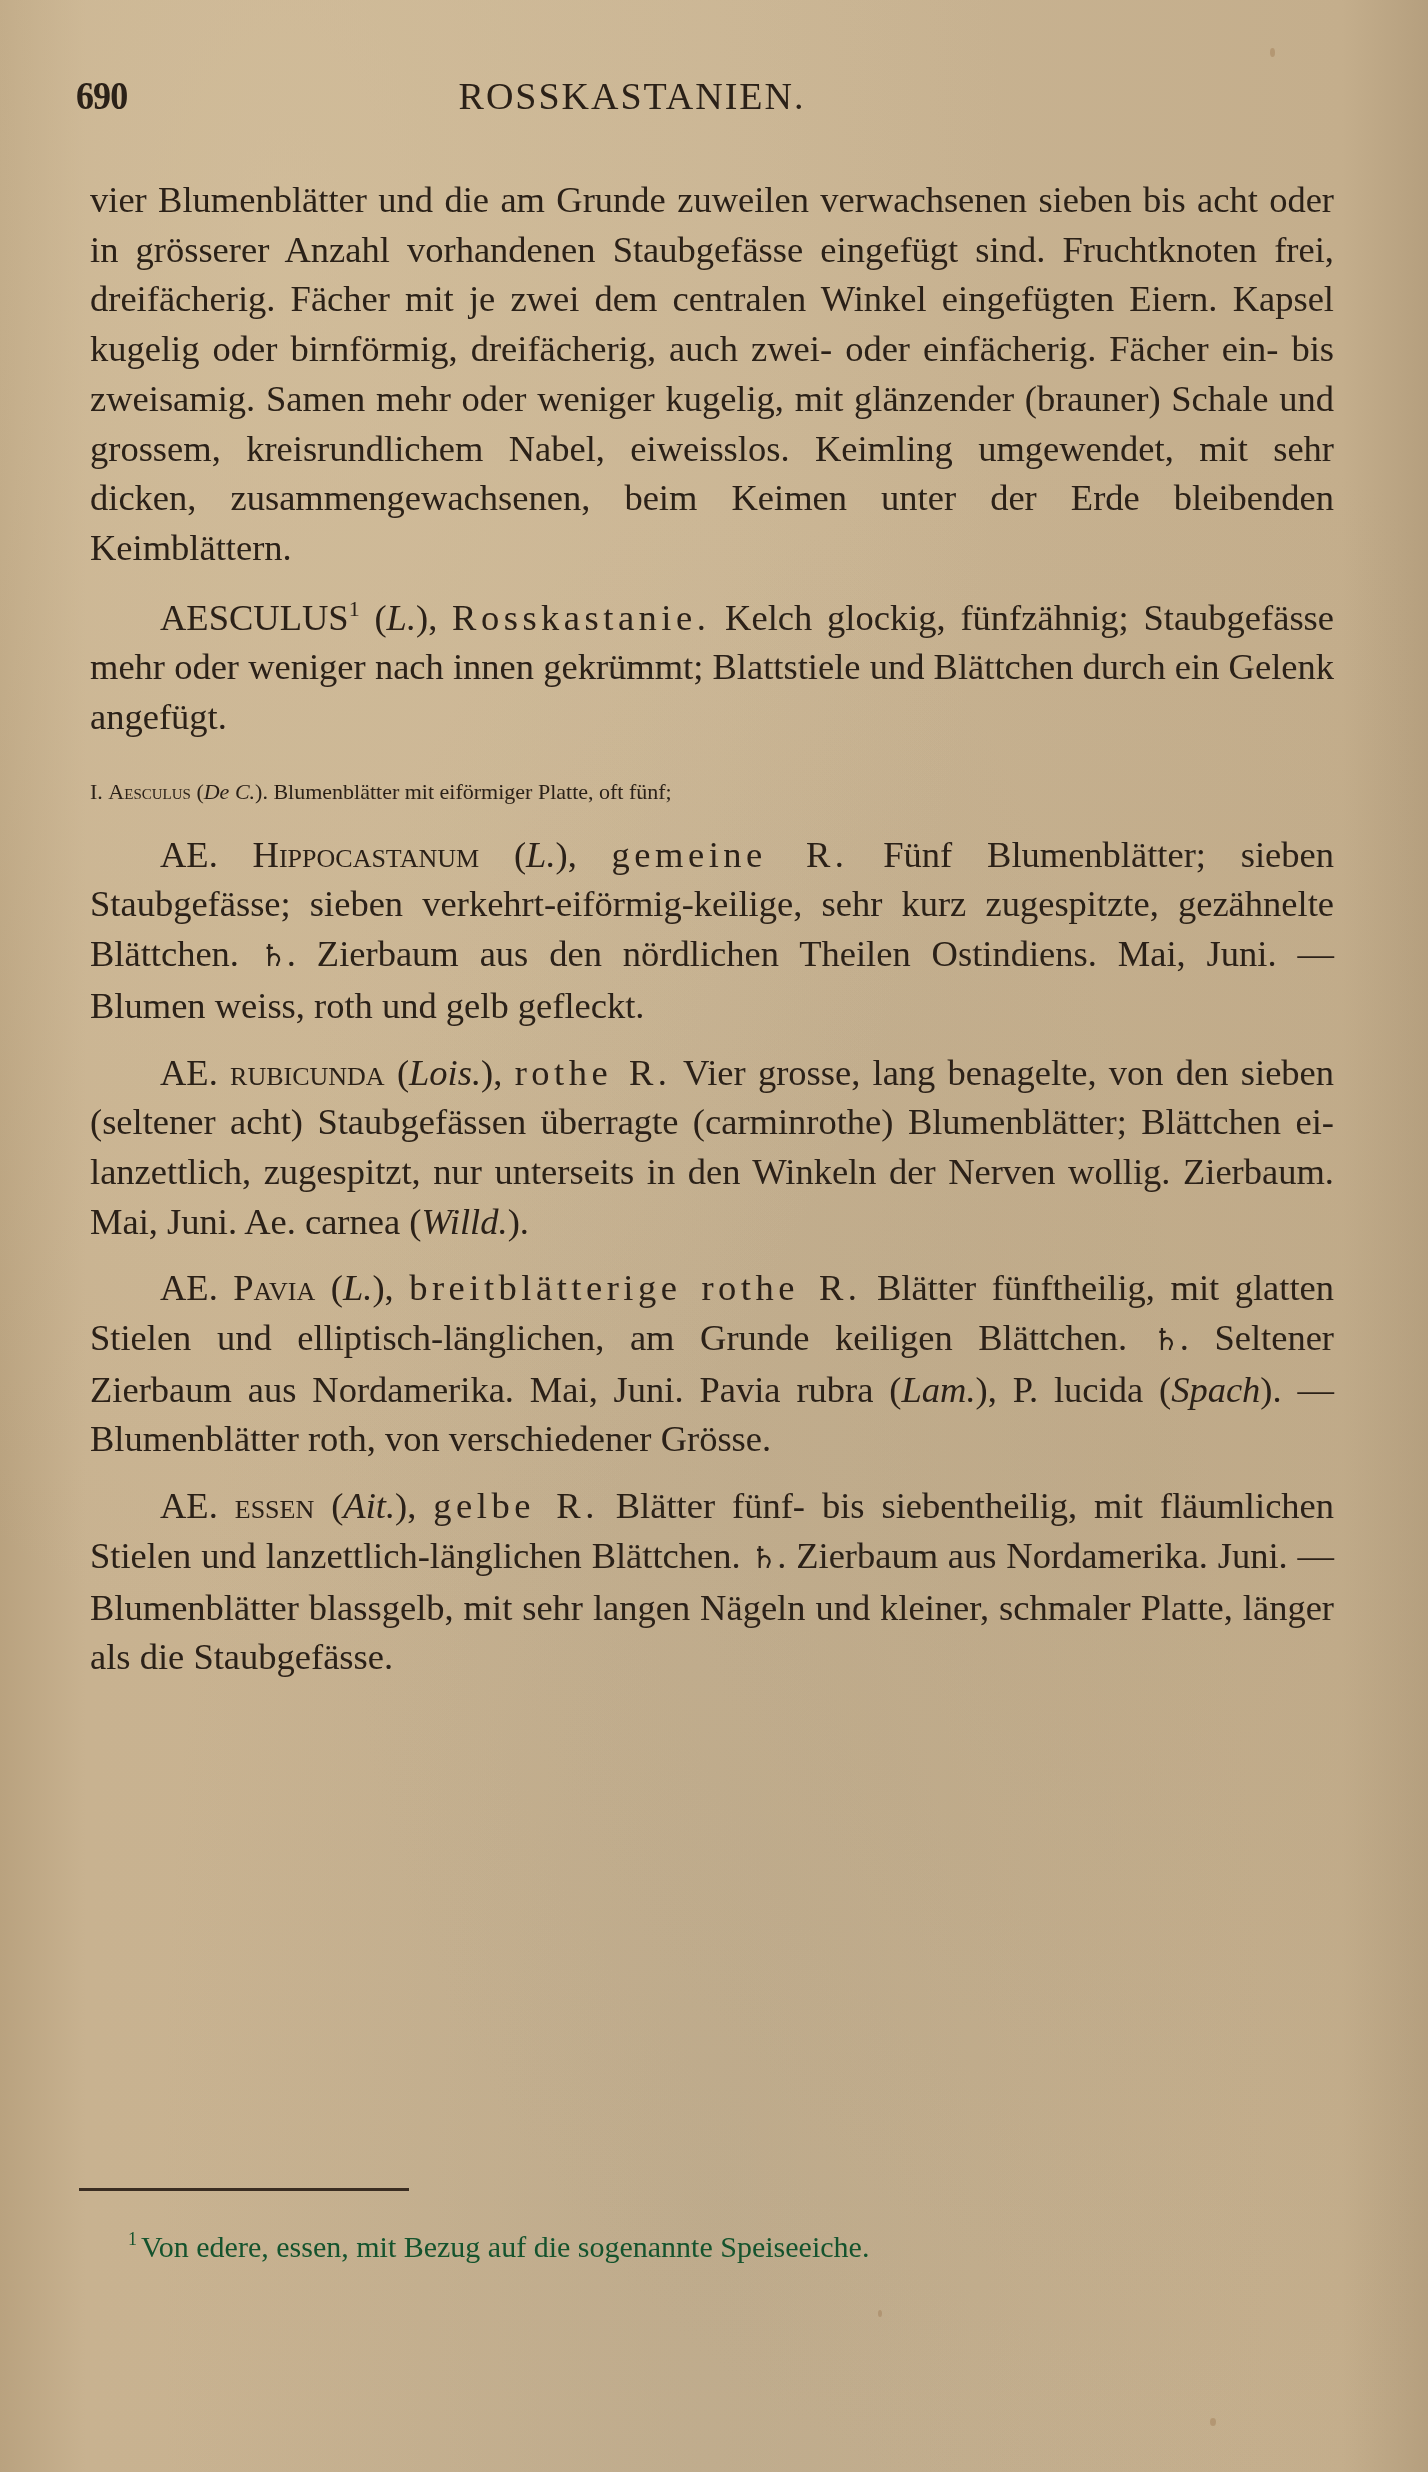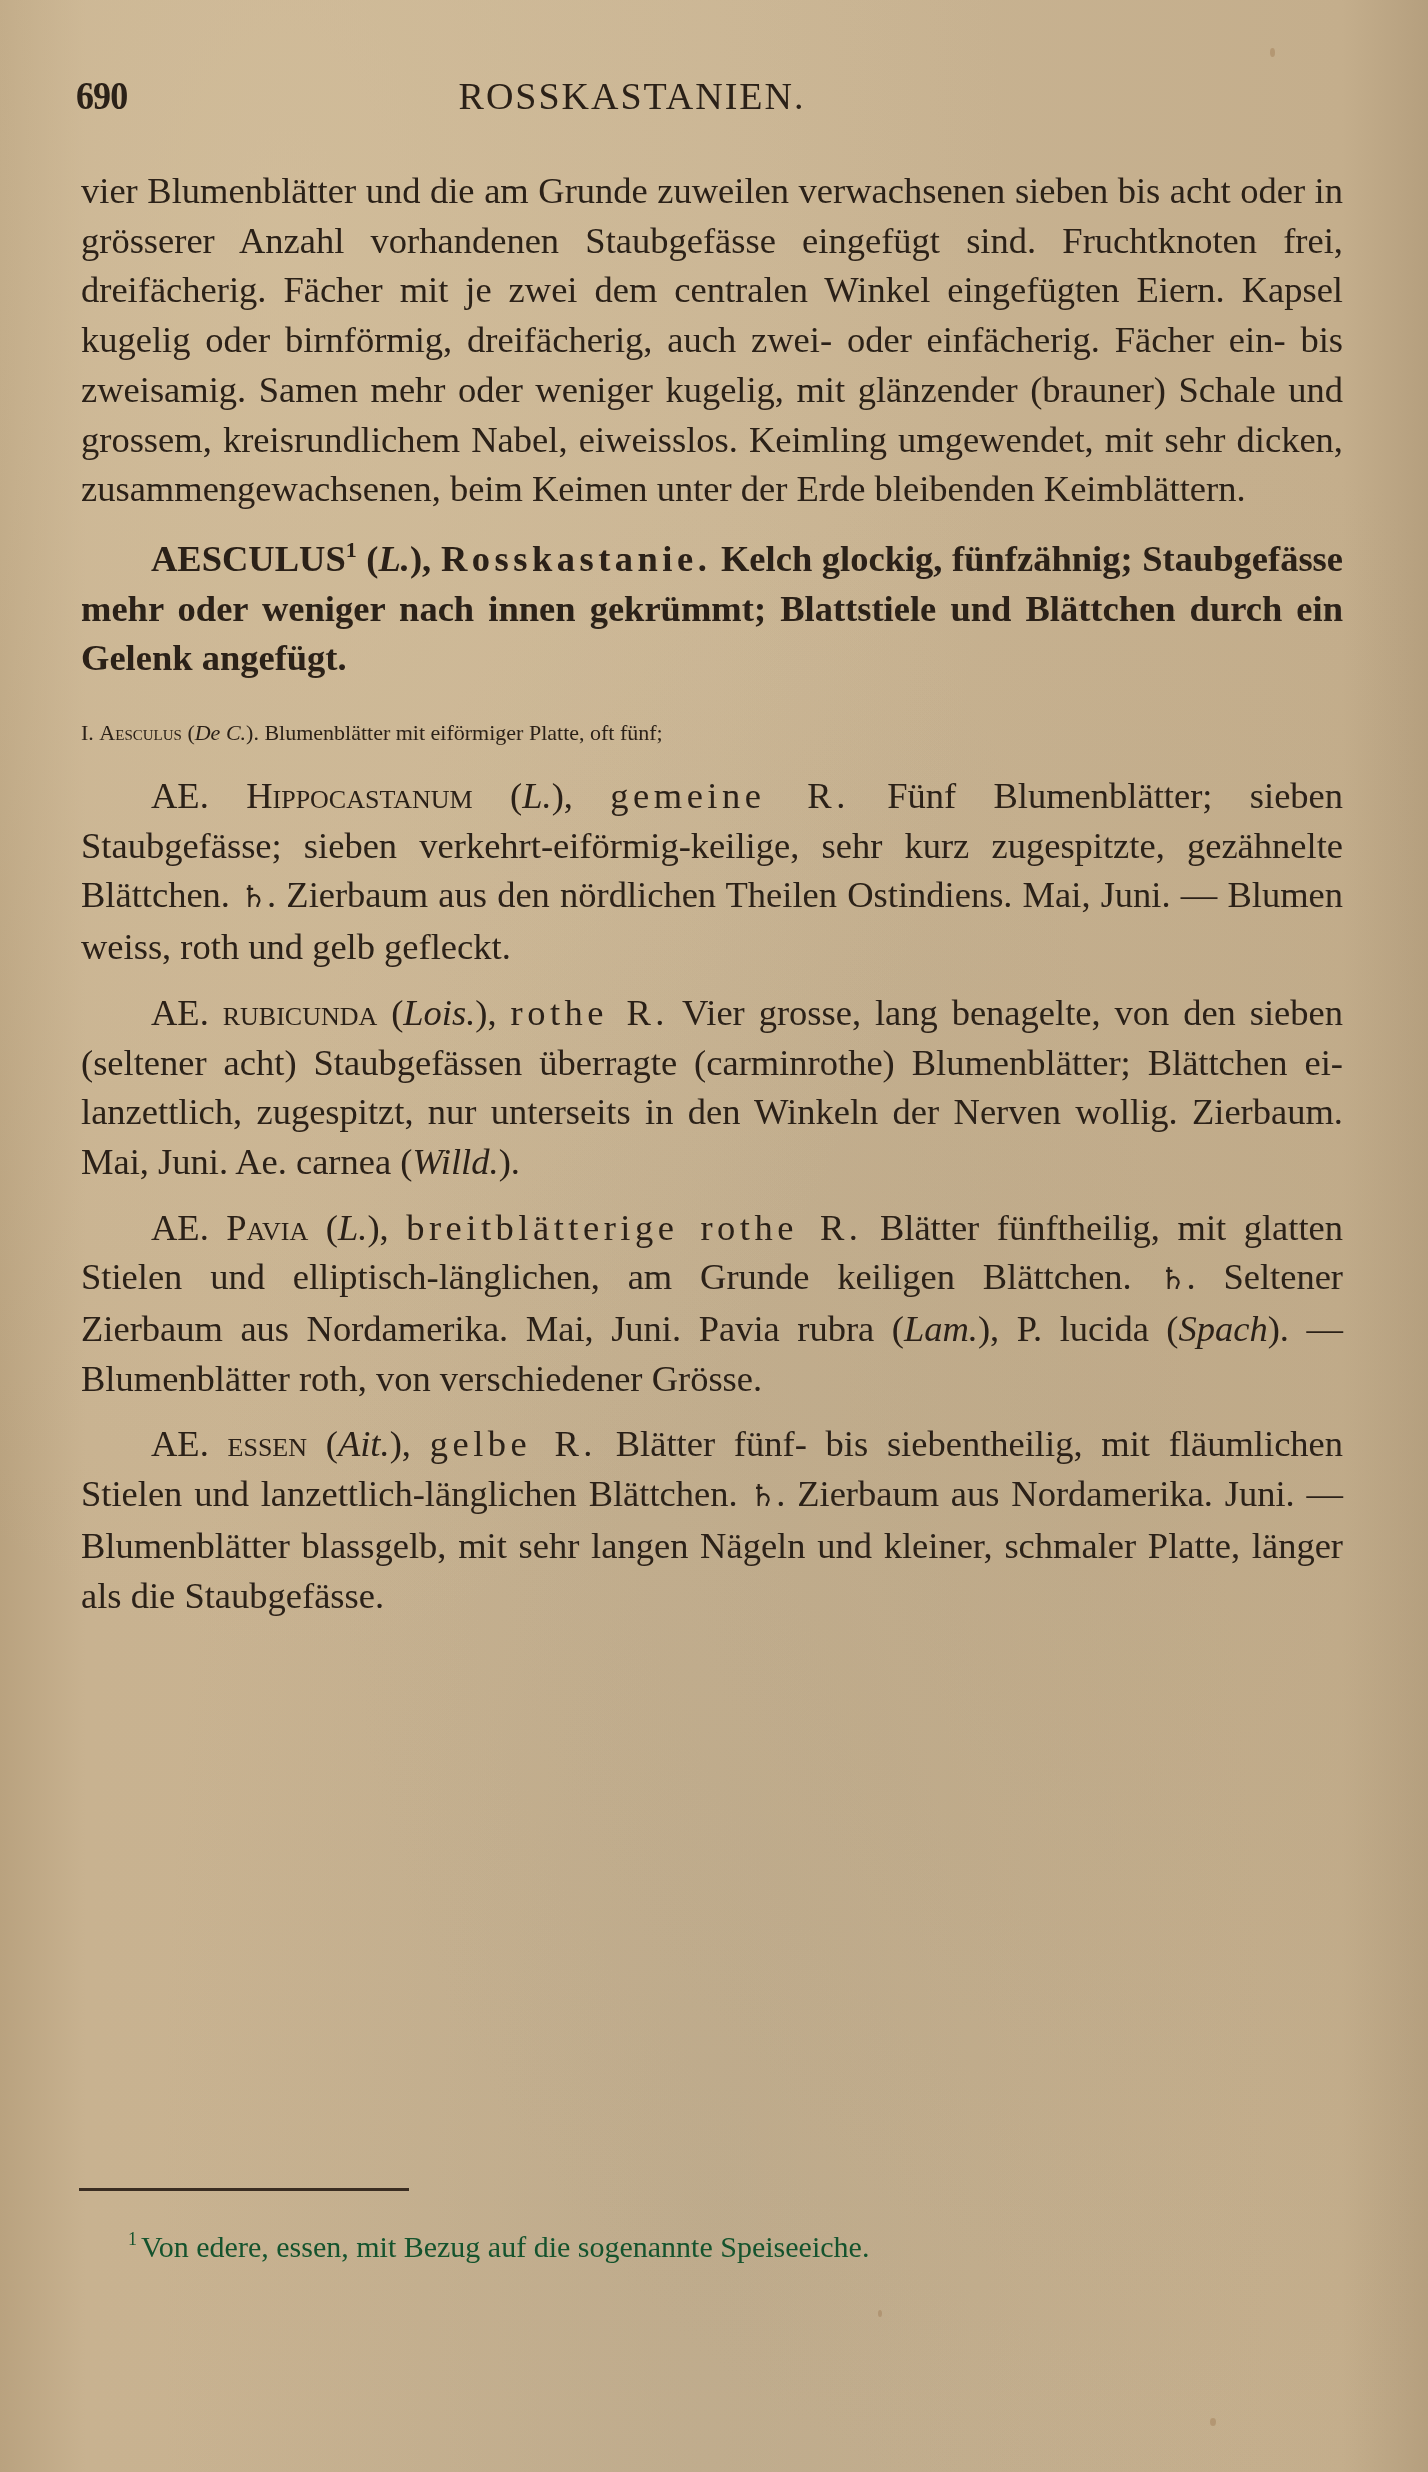--- a/index.html
+++ b/index.html
@@ -57,30 +57,29 @@
     .body-text {
       position: absolute;
       top: 158px;
       left: 73px;
       width: 1278px;
       font-size: 36.5px;
       line-height: 49.7px;
       text-align: justify;
     }
     .body-text p {
-      margin: 8px;
+      margin: 17px;
       text-align: justify;
       hyphens: manual;
     }
     .para-indent {
       text-indent: 70px;
     }
     .genus-para {
       margin-top: 20px !important;
-      font-weight: bold;
     }
     .section-head {
       font-size: 22px;
       line-height: 40px;
       margin-top: 30px !important;
       margin-bottom: 18px !important;
       text-align: justify;
     }
     .section-head .center-line {
       display: block;

